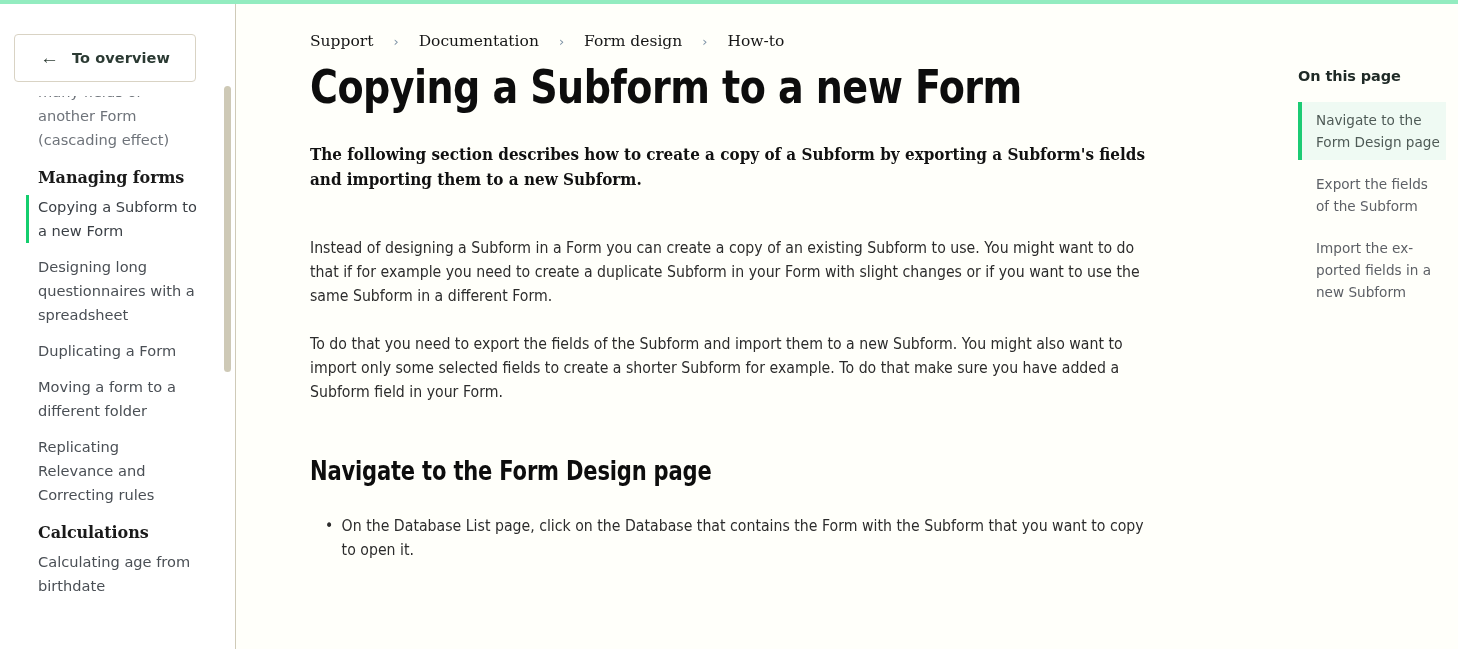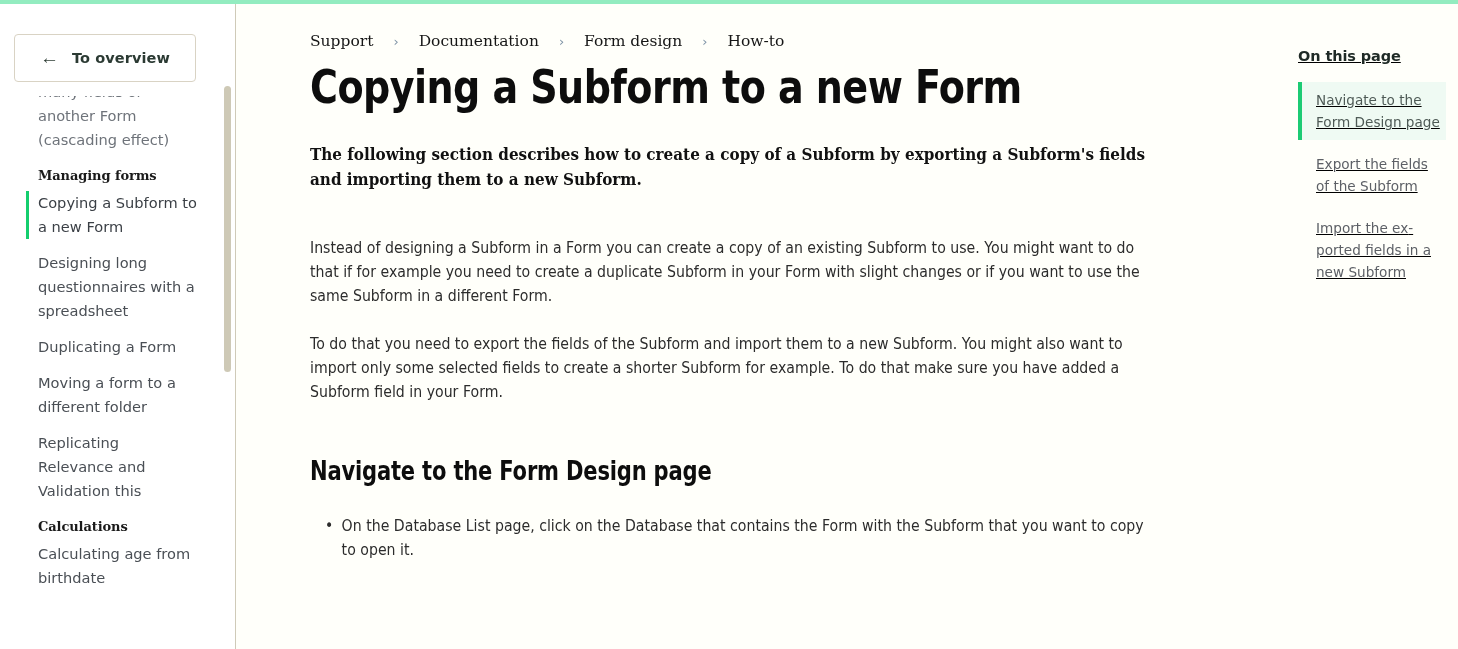--- a/index.html
+++ b/index.html
@@ -80,21 +80,21 @@
     height: 540px;
     padding-left: 38px;
     padding-right: 26px;
     overflow: hidden;
   }
 
   .nav-list { position: relative; top: -18px; }
 
   .nav-group-title {
     font-family: "DejaVu Serif", serif;
-    font-size: 13px;
+    font-size: 16px;
     font-weight: bold;
     color: #1a1a1a;
     margin: 14px 0 6px 0;
     letter-spacing: -0.1px;
   }
 
   .nav-item {
     position: relative;
     font-family: "DejaVu Sans", sans-serif;
     font-size: 14.6px;
@@ -237,23 +237,22 @@
     font-size: 15px;
   }
 
   
   .toc {
     position: absolute;
     top: 4px;
     right: 0;
     width: 174px;
     height: 645px;
-    padding: 44px 12px 0 14px;
+    padding: 64px 12px 0 14px;
     background: #fffffa;
-    text-decoration: underline;
   }
   .toc-title {
     font-family: "DejaVu Sans", sans-serif;
     font-size: 14.5px;
     font-weight: bold;
     color: #1f2a26;
     margin-bottom: 18px;
     letter-spacing: -0.1px;
   }
   .toc-item {
@@ -295,21 +294,21 @@
     </div>
 
     <div class="nav-scroll">
       <nav class="nav-list" id="nav-list">
           <div class="nav-item clipped">many fields of another Form (cascading effect)</div>
           <div class="nav-group-title">Managing forms</div>
           <div class="nav-item active">Copying a Subform to a new Form</div>
           <div class="nav-item">Designing long questionnaires with a spreadsheet</div>
           <div class="nav-item">Duplicating a Form</div>
           <div class="nav-item">Moving a form to a different folder</div>
-          <div class="nav-item">Replicating Relevance and Validation this</div>
+          <div class="nav-item">Replicating Relevance and Correcting rules</div>
           <div class="nav-group-title">Calculations</div>
           <div class="nav-item">Calculating age from birthdate</div>
         </nav>
     </div>
 
     <div class="nav-scrollbar"></div>
   </aside>
 
   <main class="main">
 

